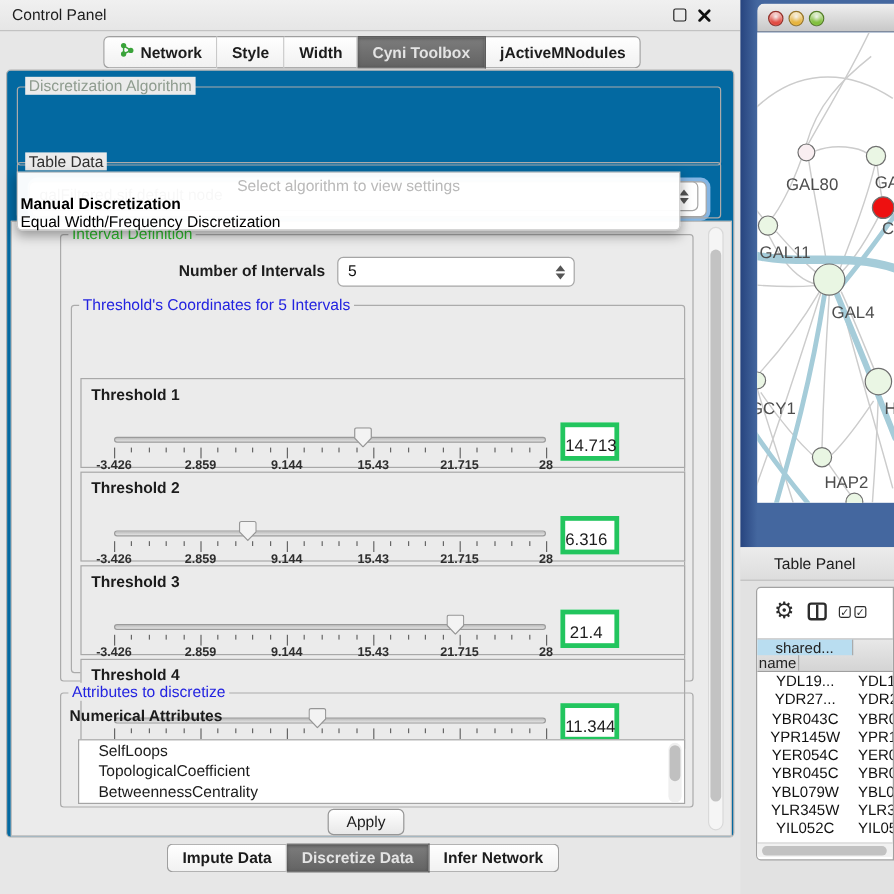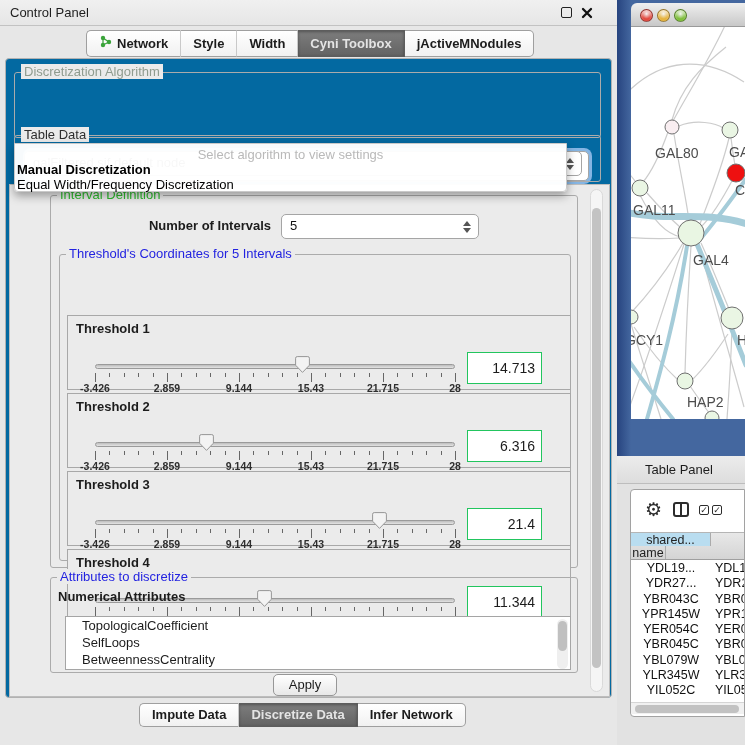--- a/index.html
+++ b/index.html
@@ -43,21 +43,21 @@
   .th-row { position:relative; width:504px; height:75px; background:#ebebeb; border:1px solid #a8a8a8; margin:0 0 3px 7px; }
   .th-title { position:absolute; left:8px; top:5px; font-weight:700; font-size:13px; }
   .track { position:absolute; left:27px; top:48px; width:360px; height:5px; border-radius:3px; background:linear-gradient(#bdbdbd,#e3e3e3); border:1px solid #9a9a9a; }
   .thumb { position:absolute; top:40px; width:15px; height:17px; }
   .ticks { position:absolute; left:27px; top:57px; width:360px; height:10px; }
   .tick { position:absolute; top:0; width:1px; background:#666; }
   .tick.min { height:4px; }
   .tick.maj { height:9px; }
   .tlabels { position:absolute; left:27px; top:66px; width:360px; height:12px; }
   .tlab { position:absolute; transform:translateX(-50%); font-size:10.5px; font-weight:700; color:#2e2e2e; white-space:nowrap; }
-  .valbox { position:absolute; left:399px; top:36px; width:75px; height:32px; background:#fff; border:1px solid #22c55e; font-size:14px; text-align:right; padding-right:6px; line-height:30px; }
+  .valbox { position:absolute; left:399px; top:36px; width:49px; height:32px; background:#fff; border:4px solid #22c55e; font-size:14px; text-align:center; padding-right:6px; line-height:30px; }
 
   #attr-list { position:absolute; left:14px; top:38px; width:506px; height:54px; background:#fff; border:1px solid #a5a5a5; overflow:hidden; }
   #attr-list .it { padding:1px 0 1px 16px; font-size:13px; }
   #attr-scroll { position:absolute; right:2px; top:2px; width:11px; height:50px; background:#efefef; border-radius:6px; }
   #attr-scroll .th { position:absolute; left:1px; top:2px; width:9px; height:30px; background:#c0c0c0; border-radius:5px; }
 
   #apply { position:absolute; left:263px; top:489px; width:64px; height:22px; background:linear-gradient(#ffffff,#e8e8e8); border:1px solid #979797; border-radius:5px; font-size:13px; text-align:center; line-height:20px; }
 
   
   #right { position:absolute; left:617px; top:0; width:128px; height:745px; background:#e2e2e2; }
@@ -350,22 +350,22 @@
               </div>
             </div>
         </div>
       </div>
 
       <div class="group" style="left:40px;top:392px;width:528px;height:96px;">
         <span class="legend" style="color:#2323e0;">Attributes to discretize</span>
         <div style="position:absolute;left:7px;top:11px;font-weight:700;">Numerical Attributes</div>
         <div id="attr-list">
           <div id="attr-items">
+              <div class="it">SelfLoops</div>
               <div class="it">TopologicalCoefficient</div>
-              <div class="it">SelfLoops</div>
               <div class="it">BetweennessCentrality</div>
             </div>
           <div id="attr-scroll">
               <div class="th"></div>
             </div>
         </div>
       </div>
 
       <div id="apply">Apply</div>
 

